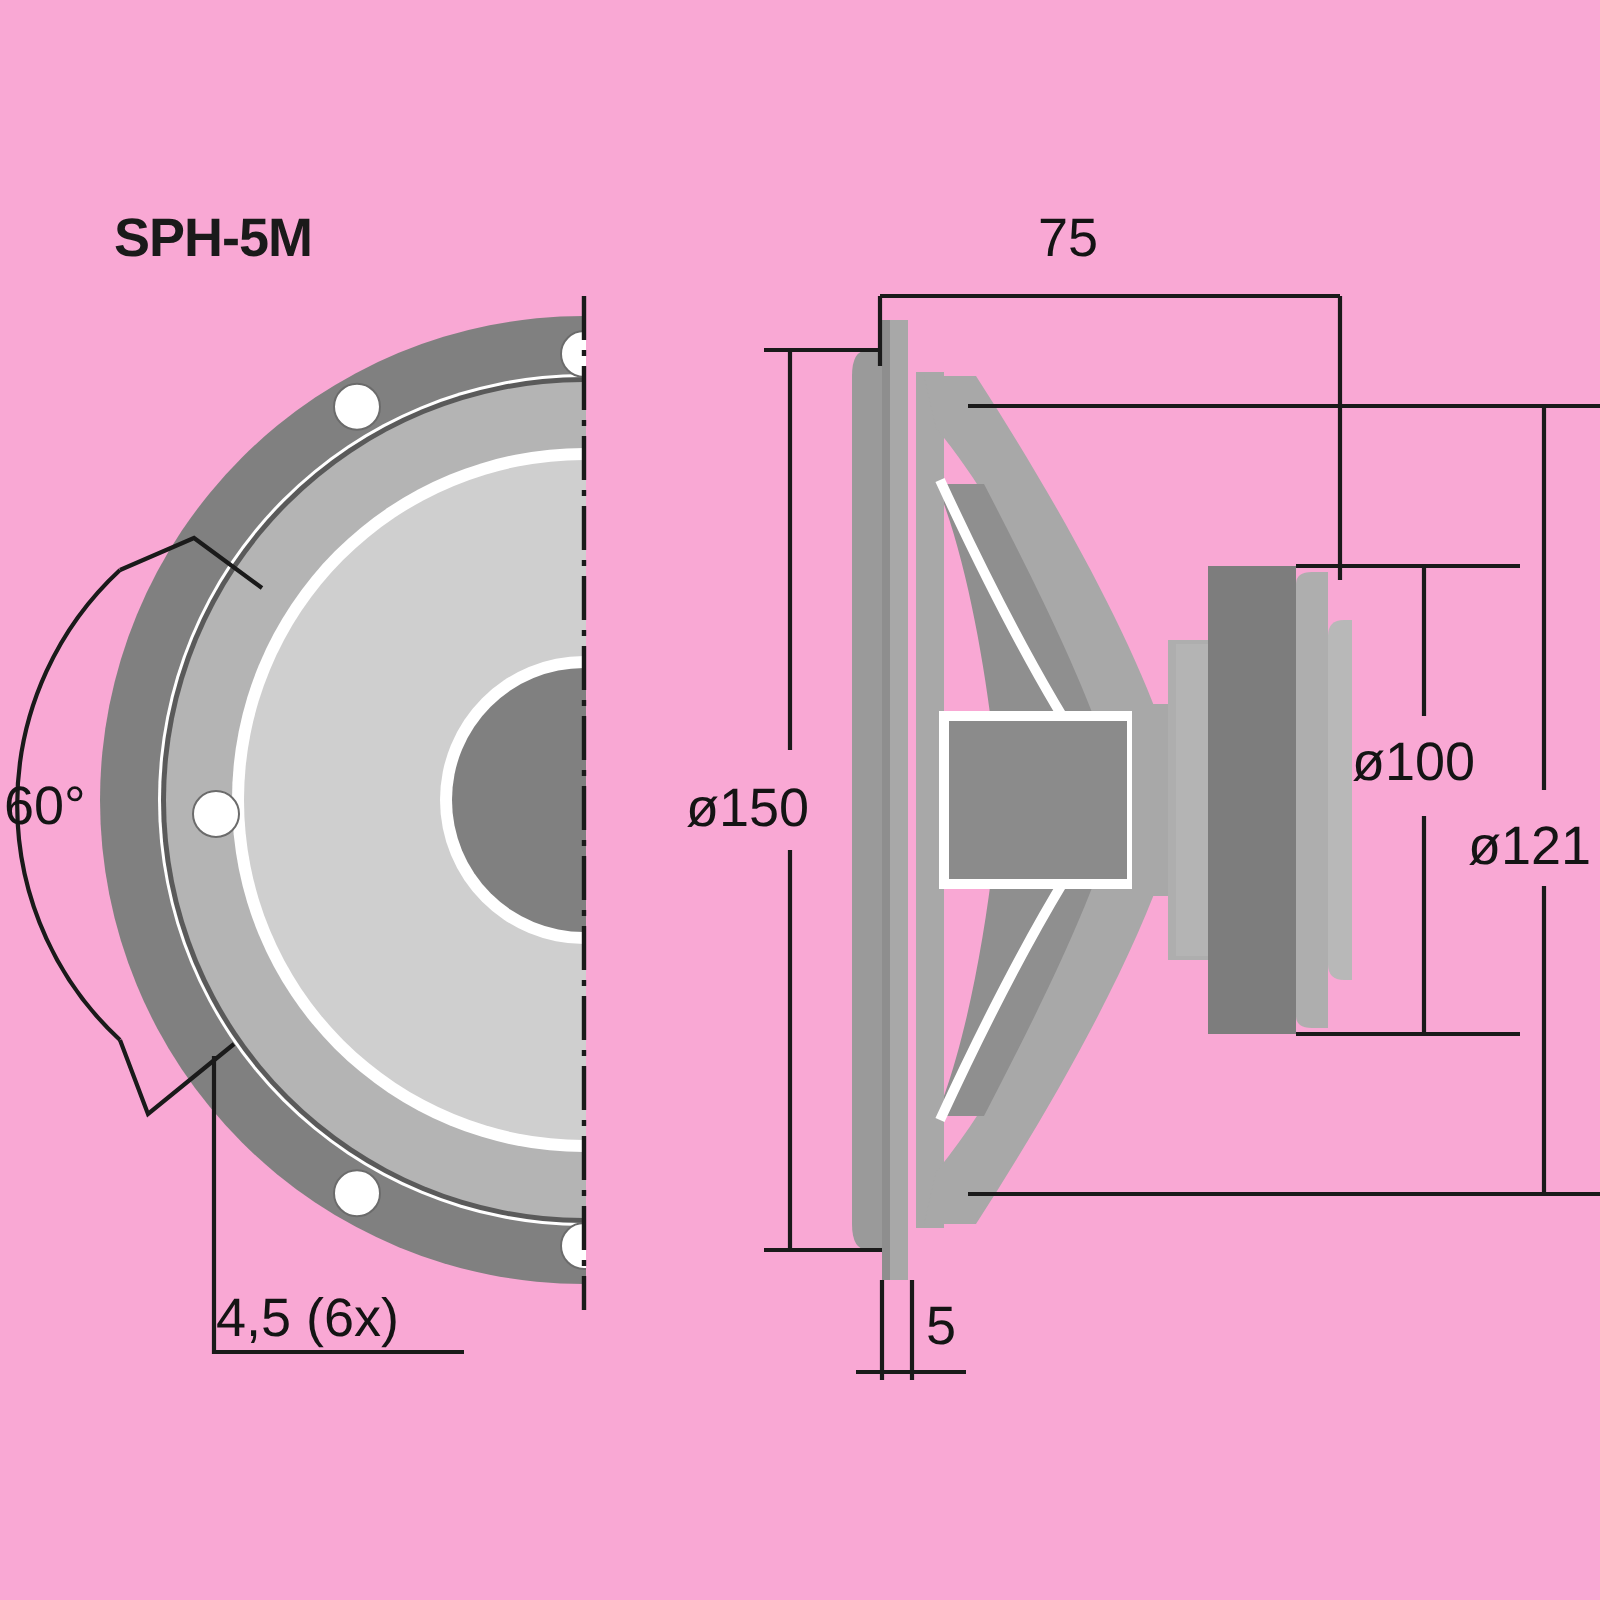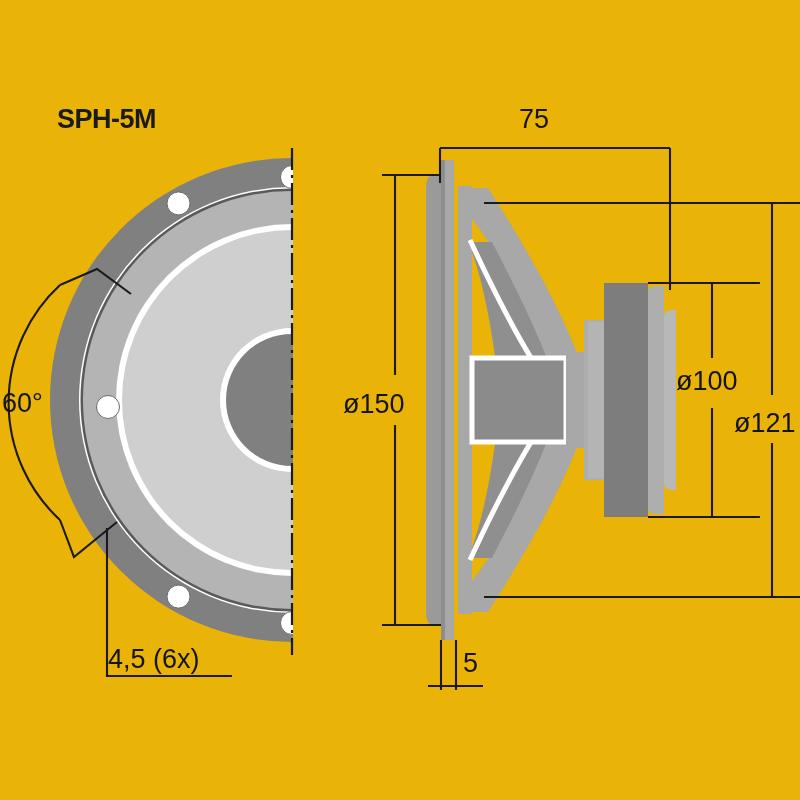--- a/index.html
+++ b/index.html
@@ -11,21 +11,21 @@
   body {
     width: 800px;
     height: 800px;
     overflow: hidden;
     font-family: "Liberation Sans", sans-serif;
   }
   #page {
     position: relative;
     width: 800px;
     height: 800px;
-    background: #eab308;
+    background: #f9a8d4;
   }
   #drawing {
     position: absolute;
     left: 0;
     top: 0;
     width: 800px;
     height: 800px;
     display: block;
   }
   .title-text {

